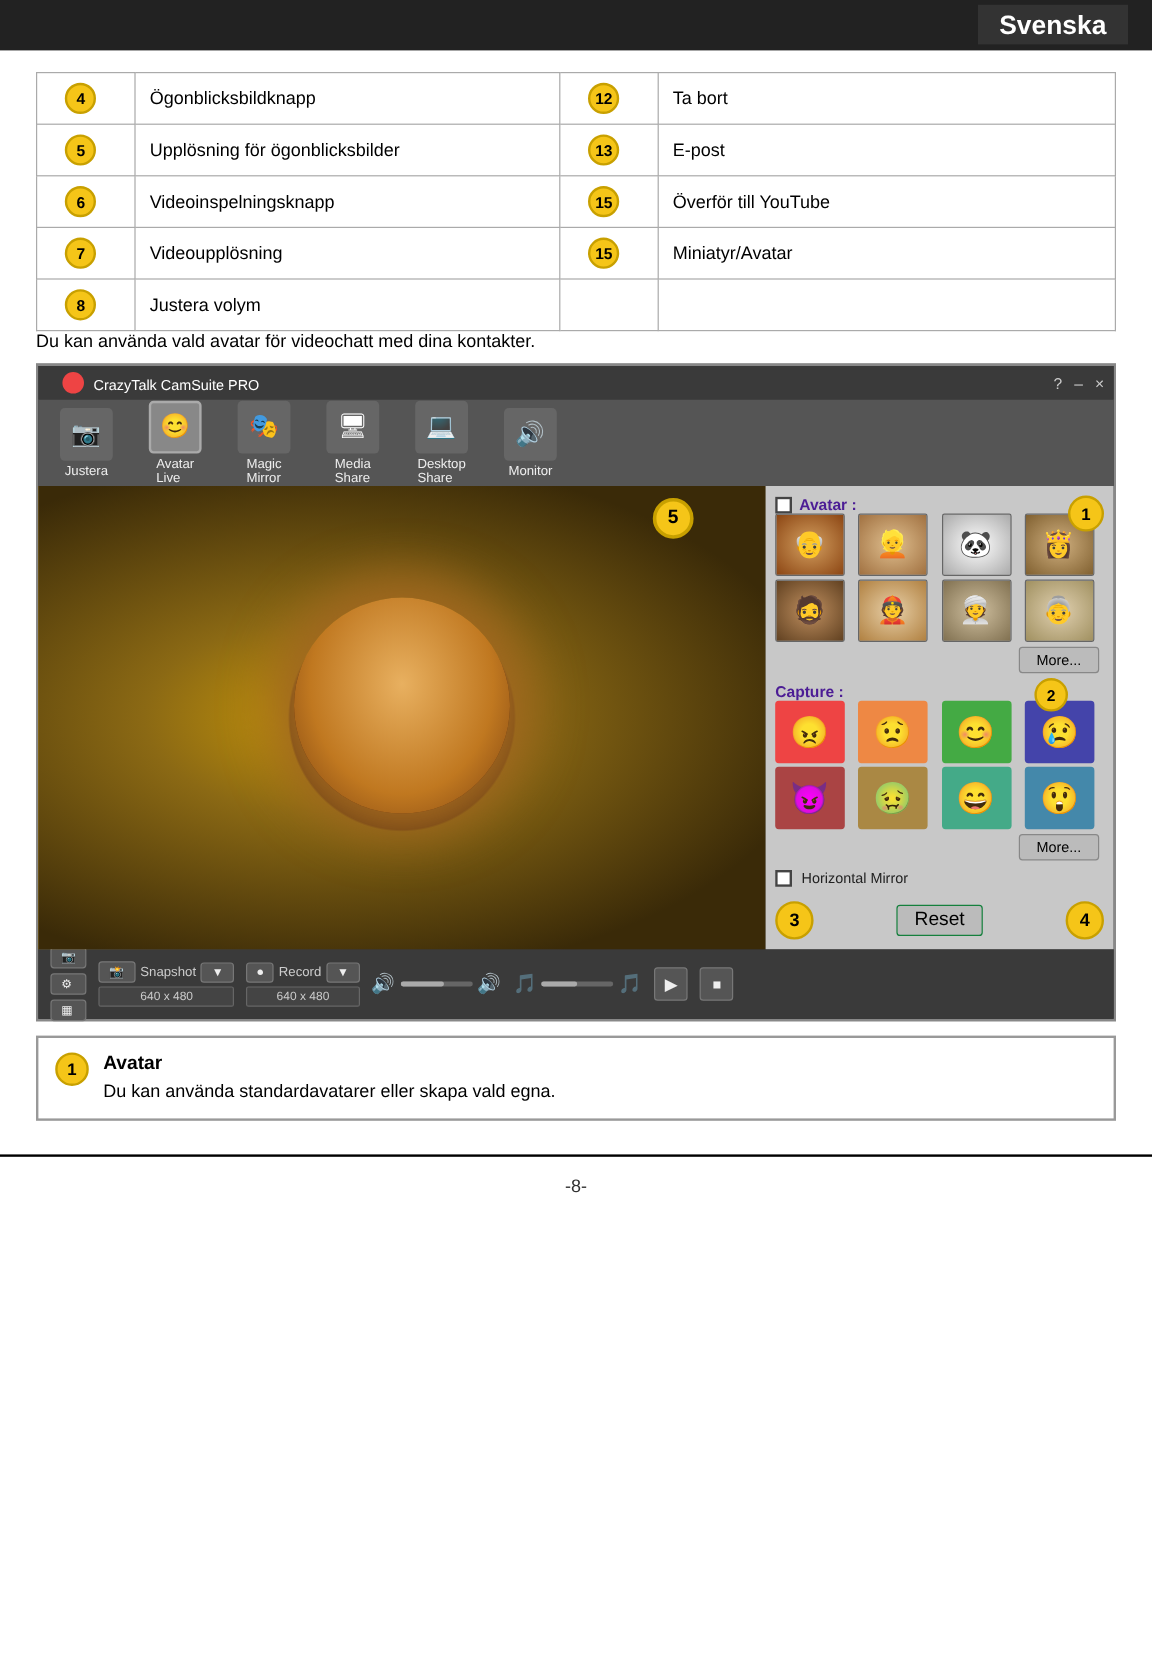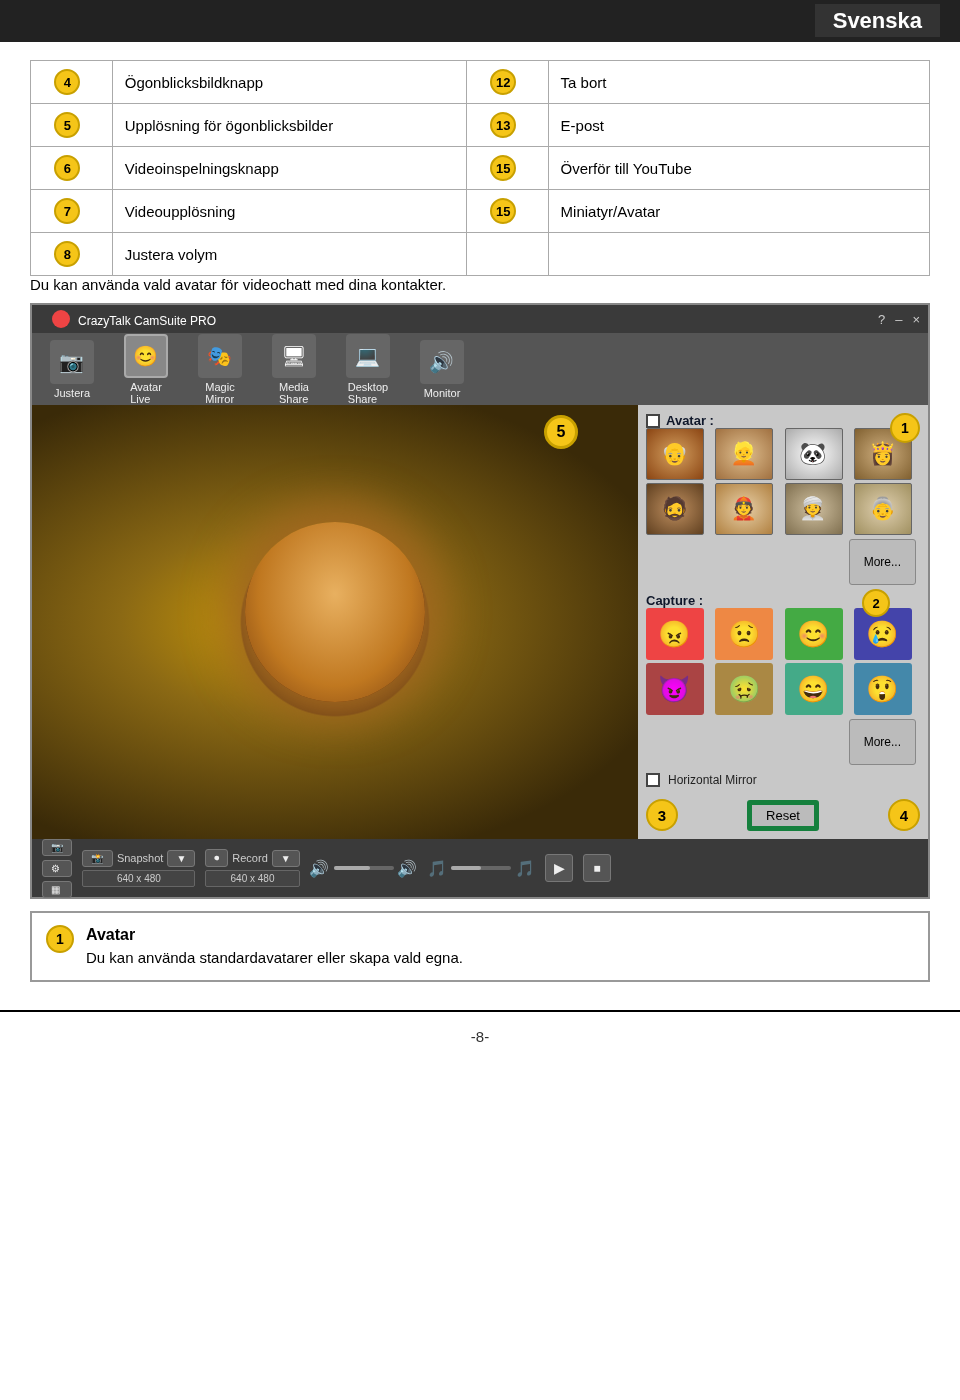--- a/index.html
+++ b/index.html
@@ -243,21 +243,21 @@
       align-items: center;
       justify-content: center;
       font-weight: bold;
       font-size: 14px;
       color: #000;
       z-index: 10;
     }
     .right-section-label {
       font-size: 13px;
       font-weight: bold;
-      color: #0f172a;
+      color: #4c1d95;
       display: flex;
       align-items: center;
       gap: 6px;
     }
     .checkbox-inline {
       display: inline-block;
       width: 14px;
       height: 14px;
       border: 2px solid #444;
       background: #fff;
@@ -287,21 +287,21 @@
     .avatar-cell.face4 { background: radial-gradient(#d0b080, #806030); }
     .avatar-cell.face5 { background: radial-gradient(#c09060, #604020); }
     .avatar-cell.face6 { background: radial-gradient(#e8d0a8, #b08040); }
     .avatar-cell.face7 { background: radial-gradient(#d0c0a0, #807050); }
     .avatar-cell.face8 { background: radial-gradient(#e0d0b0, #a09060); }
 
     .more-btn {
       background: #bbb;
       border: 1px solid #888;
       border-radius: 3px;
-      padding: 15px 14px;
+      padding: 3px 14px;
       font-size: 12px;
       cursor: pointer;
       align-self: flex-end;
       margin-right: 4px;
     }
 
     .emotion-section {
       position: relative;
     }
     .number-badge-2 {
@@ -343,24 +343,24 @@
       color: #222;
     }
     .reset-btn-row {
       display: flex;
       justify-content: space-between;
       align-items: center;
       margin-top: 4px;
     }
     .reset-btn {
       background: #bbb;
-      border: 5px solid #15803d;
+      border: 1px solid #15803d;
       border-radius: 3px;
       padding: 3px 14px;
-      font-size: 13px;
+      font-size: 16px;
       cursor: pointer;
     }
     .number-badge-3 {
       width: 32px;
       height: 32px;
       background: #f5c518;
       border: 2px solid #c8a000;
       border-radius: 50%;
       display: flex;
       align-items: center;

